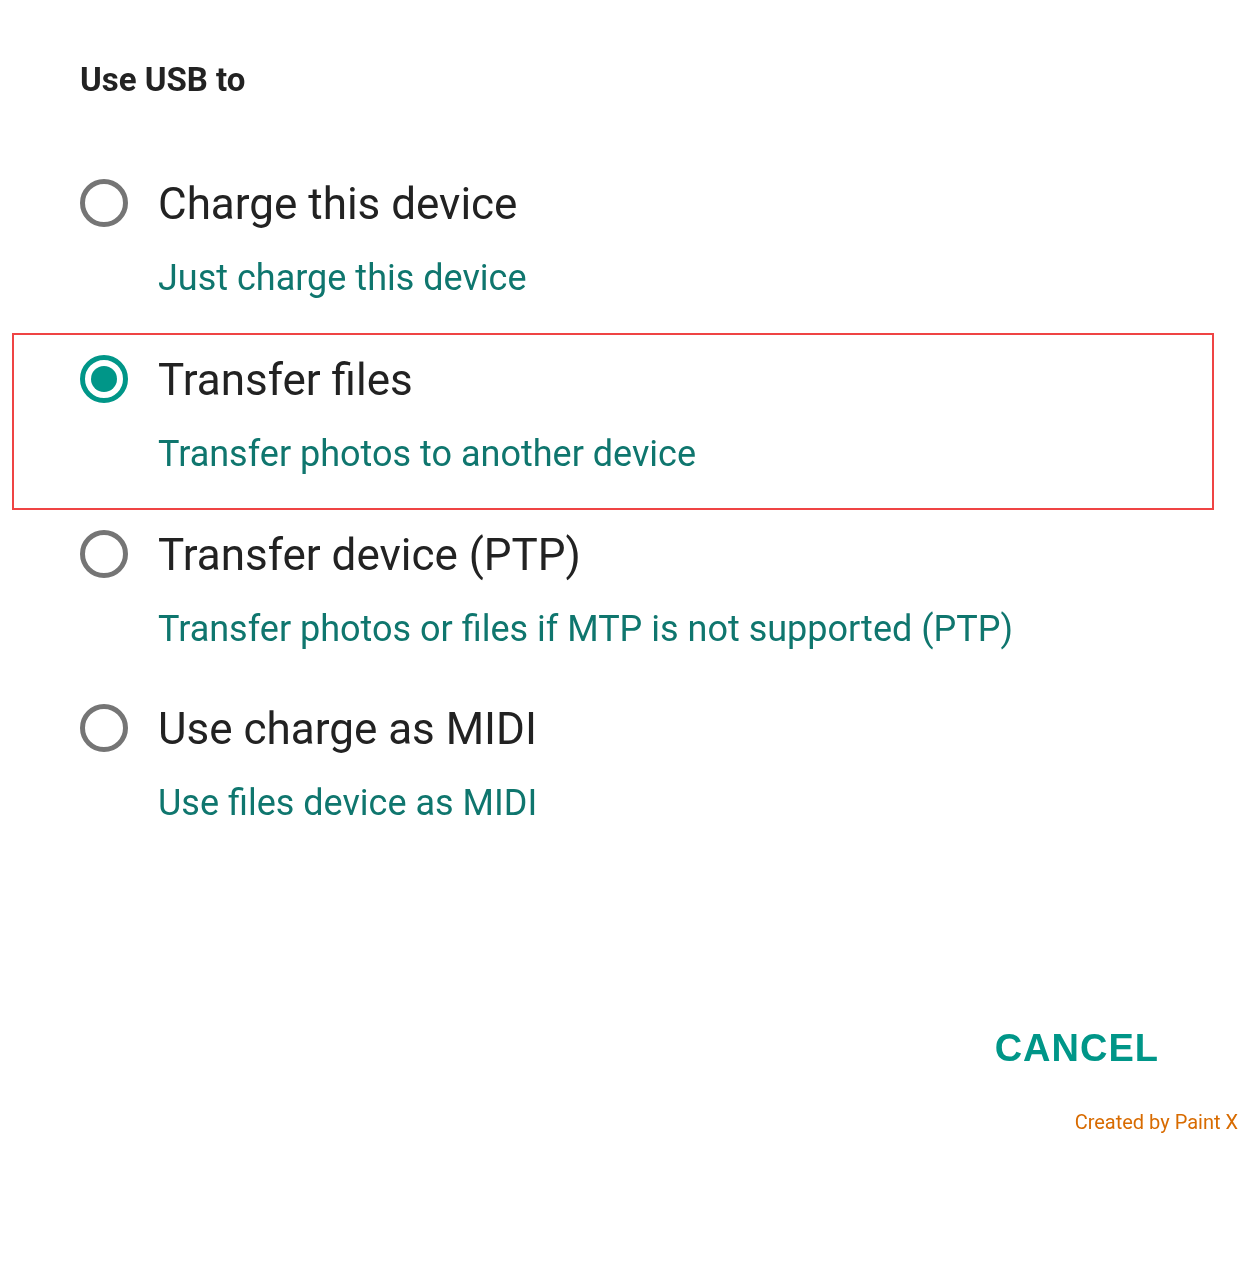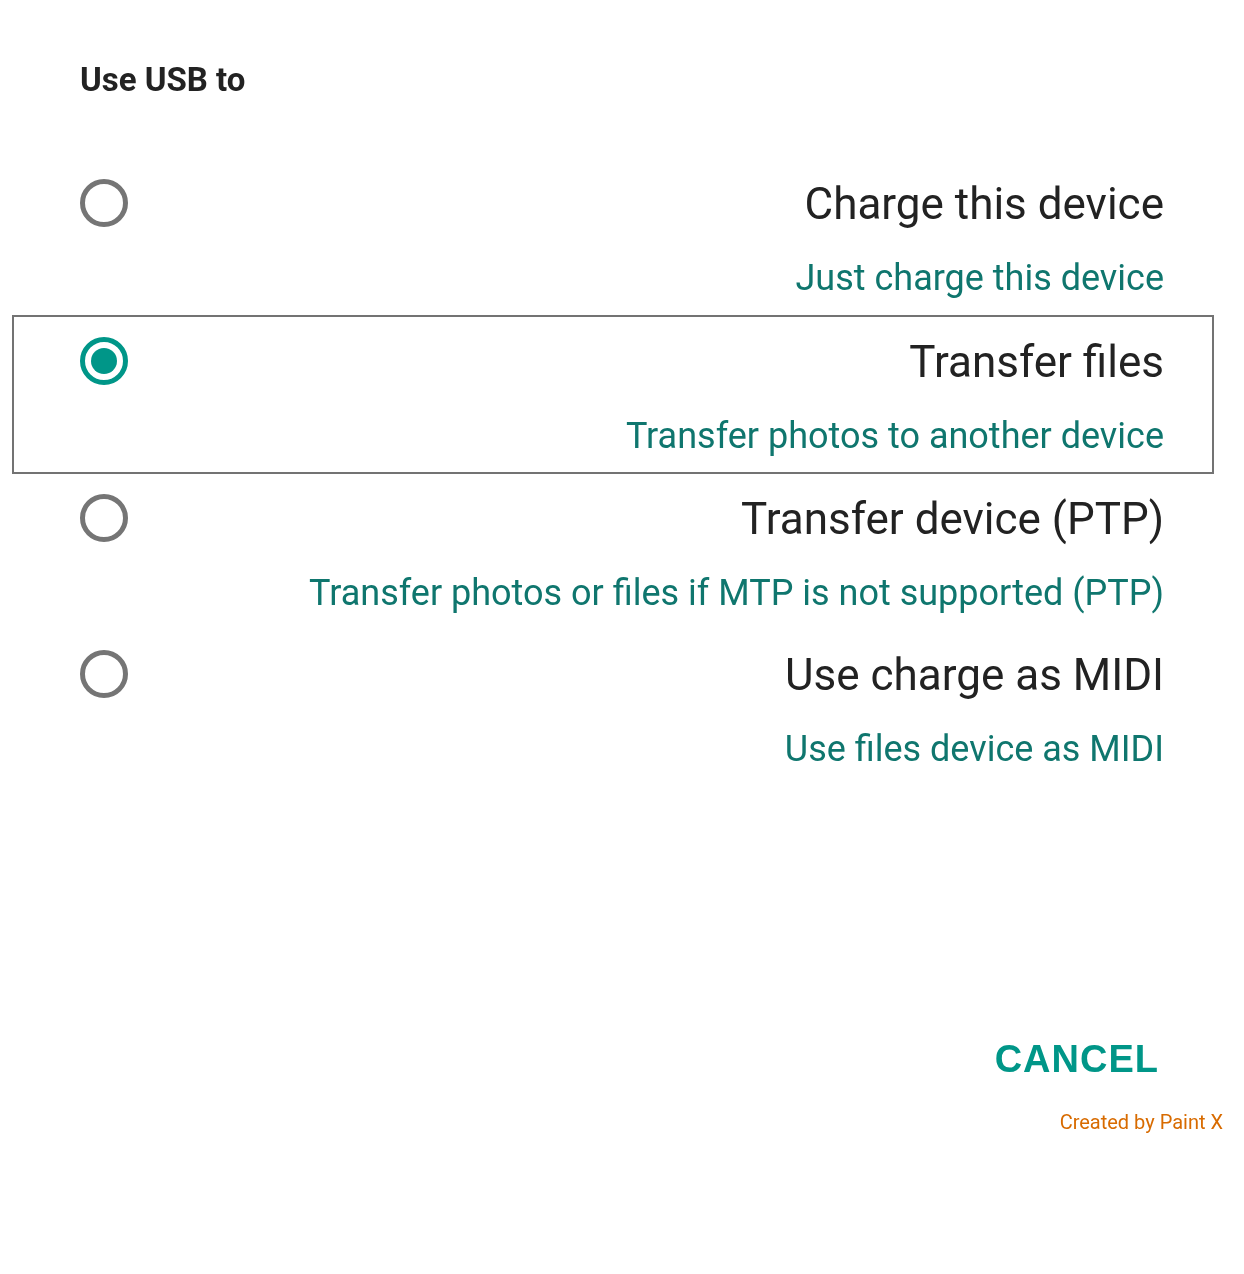--- a/index.html
+++ b/index.html
@@ -19,26 +19,25 @@
     }
     .dialog-title {
       font-size: 33px;
       font-weight: 700;
       color: #222;
       margin-bottom: 60px;
     }
     .option {
       display: flex;
       align-items: flex-start;
-      padding: 18px 0 12px 0;
+      padding: 18px 0 30px 0;
       cursor: pointer;
-      text-align: right;
     }
     .option.highlighted {
-      border: 2px solid #737373;
+      border: 2px solid #ef4444;
       margin-left: -68px;
       padding-left: 66px;
       margin-right: -50px;
       padding-right: 48px;
     }
     .radio {
       flex-shrink: 0;
       width: 48px;
       height: 48px;
       margin-top: 2px;
@@ -75,35 +74,35 @@
       margin-bottom: 22px;
     }
     .option-description {
       font-size: 36px;
       color: #0f766e;
       line-height: 1.35;
     }
     .footer {
       position: absolute;
       right: 85px;
-      bottom: 193px;
+      bottom: 204px;
       margin-left: 32px;
     }
     .cancel-button {
       font-size: 38px;
       font-weight: 700;
       color: #009688;
       letter-spacing: 1px;
       background: none;
       border: none;
       cursor: pointer;
     }
     .watermark {
       position: absolute;
-      right: 21px;
+      right: 6px;
       bottom: 140px;
       font-size: 20px;
       color: #d86b00;
     }
   </style>
 </head>
 <body>
 
 <div class="dialog">
   <h1 class="dialog-title">Use USB to</h1>

